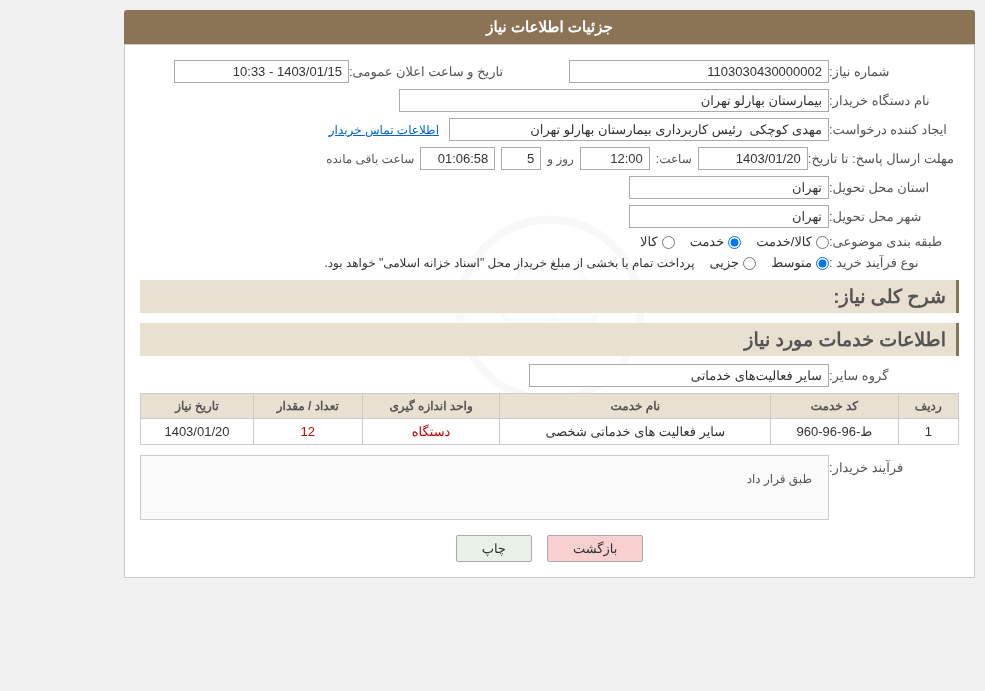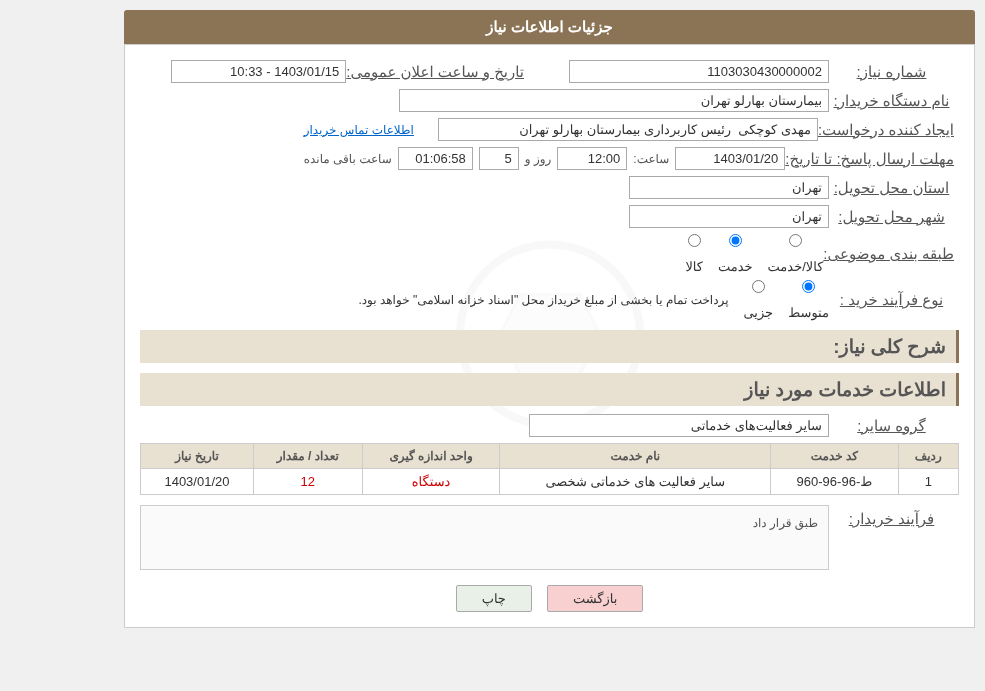--- a/index.html
+++ b/index.html
@@ -67,24 +67,23 @@
       color: #555;
     }
     .radio-group {
       display: flex;
       align-items: center;
       gap: 15px;
       direction: rtl;
     }
     .radio-item {
       display: flex;
-      align-items: center;
-      gap: 12px;
-      direction: rtl;
-      flex-direction: column;
+      align-items: flex-end;
+      gap: 4px;
+      direction: rtl;
     }
     .radio-item input[type=radio] {
       margin: 0;
     }
     .purchase-note {
       font-size: 12px;
       color: #333;
       margin-right: 10px;
     }
     .description-box {
@@ -113,21 +112,21 @@
     .services-table td {
       border: 1px solid #ccc;
       padding: 5px 8px;
       text-align: center;
       font-size: 13px;
     }
     .td-red { color: #cc0000; }
     .buyer-notes-box {
       border: 1px solid #ccc;
       min-height: 65px;
-      padding: 10px;
+      padding: 16px;
       font-size: 13px;
       direction: rtl;
       color: #333;
       background: #fafafa;
       width: 100%;
     }
     .buyer-notes-text {
       color: #555;
       font-size: 12px;
     }
@@ -170,25 +169,24 @@
       z-index: 1;
     }
     .row-flex {
       display: flex;
       align-items: center;
       direction: rtl;
       margin-bottom: 6px;
     }
     .col-label {
       min-width: 130px;
-      text-align: center;
-      color: #555;
-      font-size: 15px;
+      text-align: left;
+      color: #555;
+      font-size: 13px;
       padding-right: 5px;
-      text-decoration: underline;
     }
     .group-service-row {
       display: flex;
       align-items: center;
       direction: rtl;
       margin-bottom: 6px;
     }
   </style>
 </head>
 <body>
@@ -216,21 +214,21 @@
       </div>
 
       <div class="row-flex">
         <span class="col-label">نام دستگاه خریدار:</span>
         <input class="form-input" type="text" style="width: 430px;" value="بیمارستان بهارلو تهران">
       </div>
 
       <div class="row-flex">
         <span class="col-label">ایجاد کننده درخواست:</span>
         <input class="form-input" type="text" style="width: 380px;" value="مهدی کوچکی  رئیس کاربرداری بیمارستان بهارلو تهران">
-        <span class="contact-link" style="margin-right:24px; direction:rtl;">اطلاعات تماس خریدار</span>
+        <span class="contact-link" style="margin-right:10px; direction:rtl;">اطلاعات تماس خریدار</span>
       </div>
 
       <div class="row-flex">
         <span class="col-label" style="min-width:150px;">مهلت ارسال پاسخ: تا تاریخ:</span>
         <input class="form-input form-input-sm" type="text" style="width: 110px;" value="1403/01/20">
         <span class="small-label" style="margin: 0 6px;">ساعت:</span>
         <input class="form-input" type="text" style="width: 70px;" value="12:00">
         <span class="small-label" style="margin: 0 6px;">روز و</span>
         <input class="form-input" type="text" style="width: 40px;" value="5">
         <input class="form-input" type="text" style="width: 75px; margin-right: 6px;" value="01:06:58">

